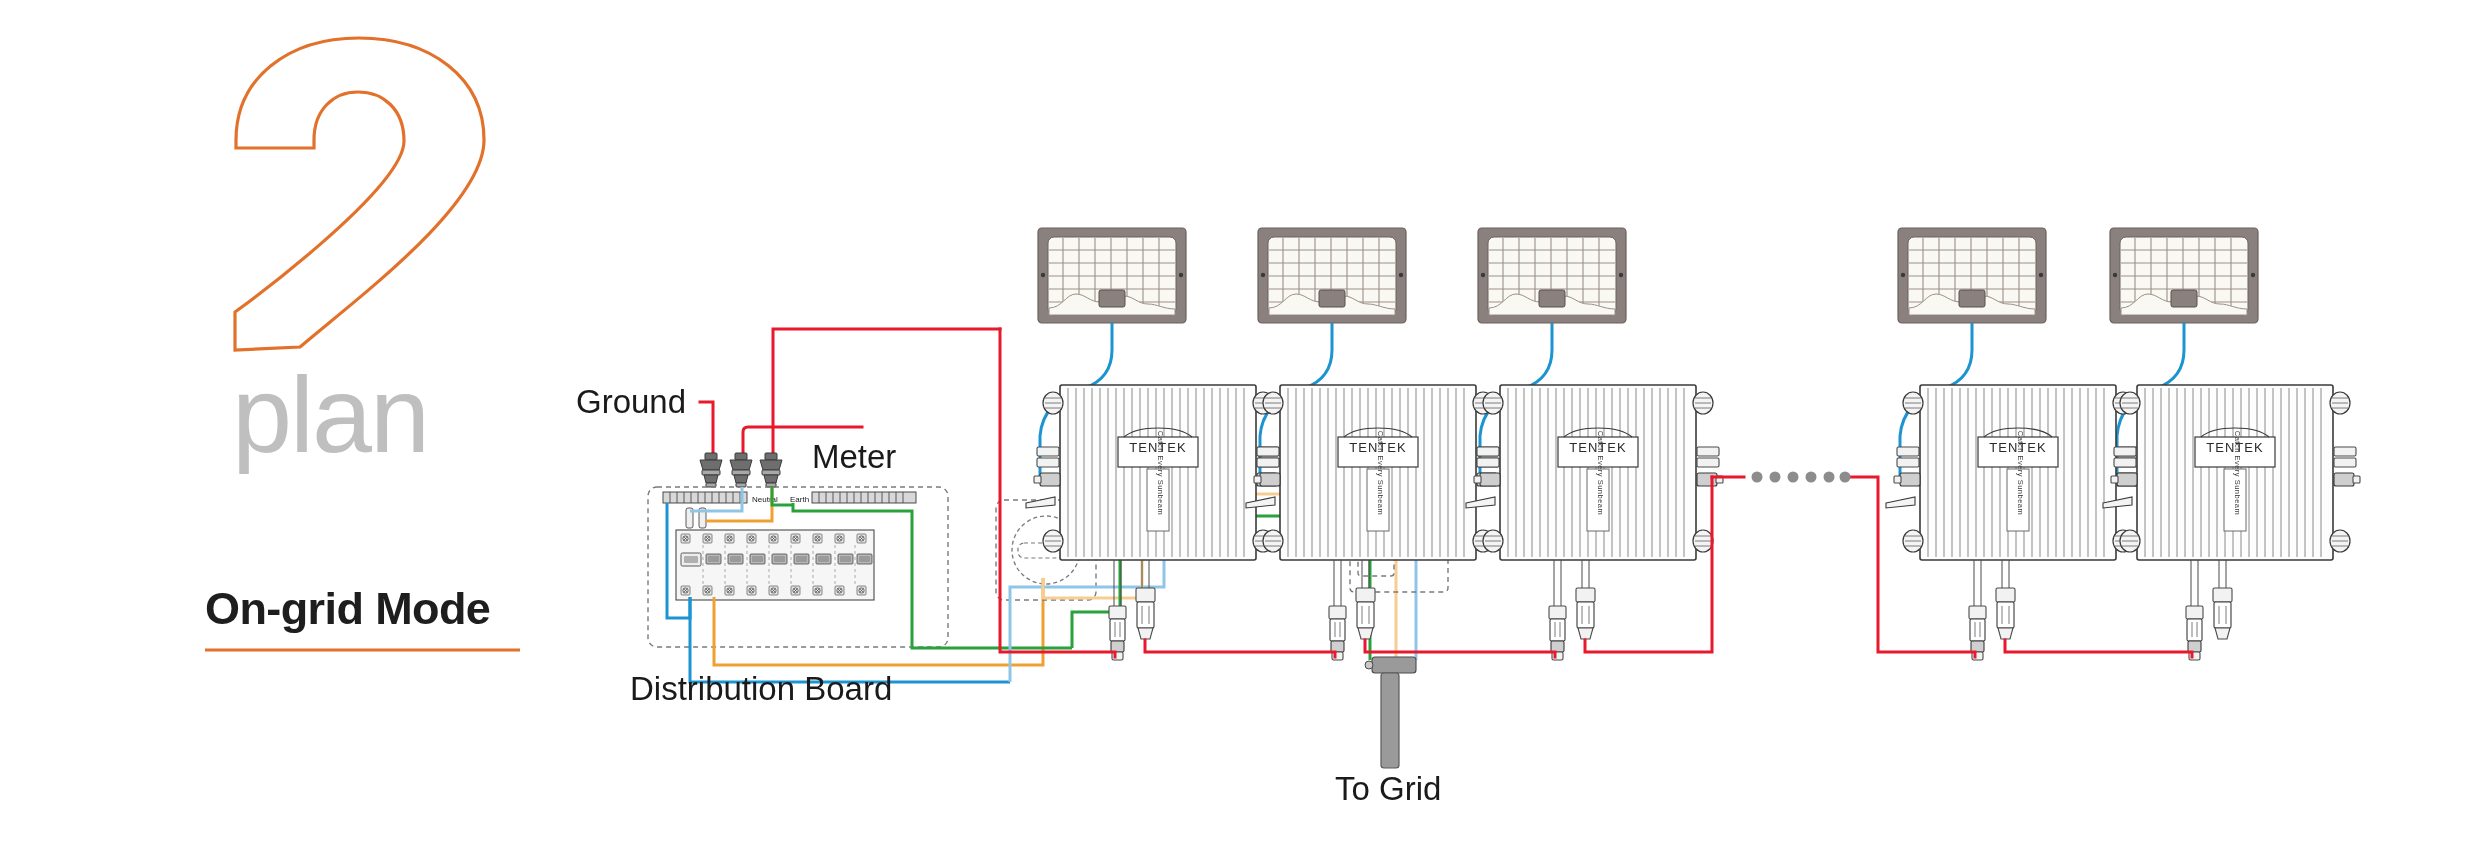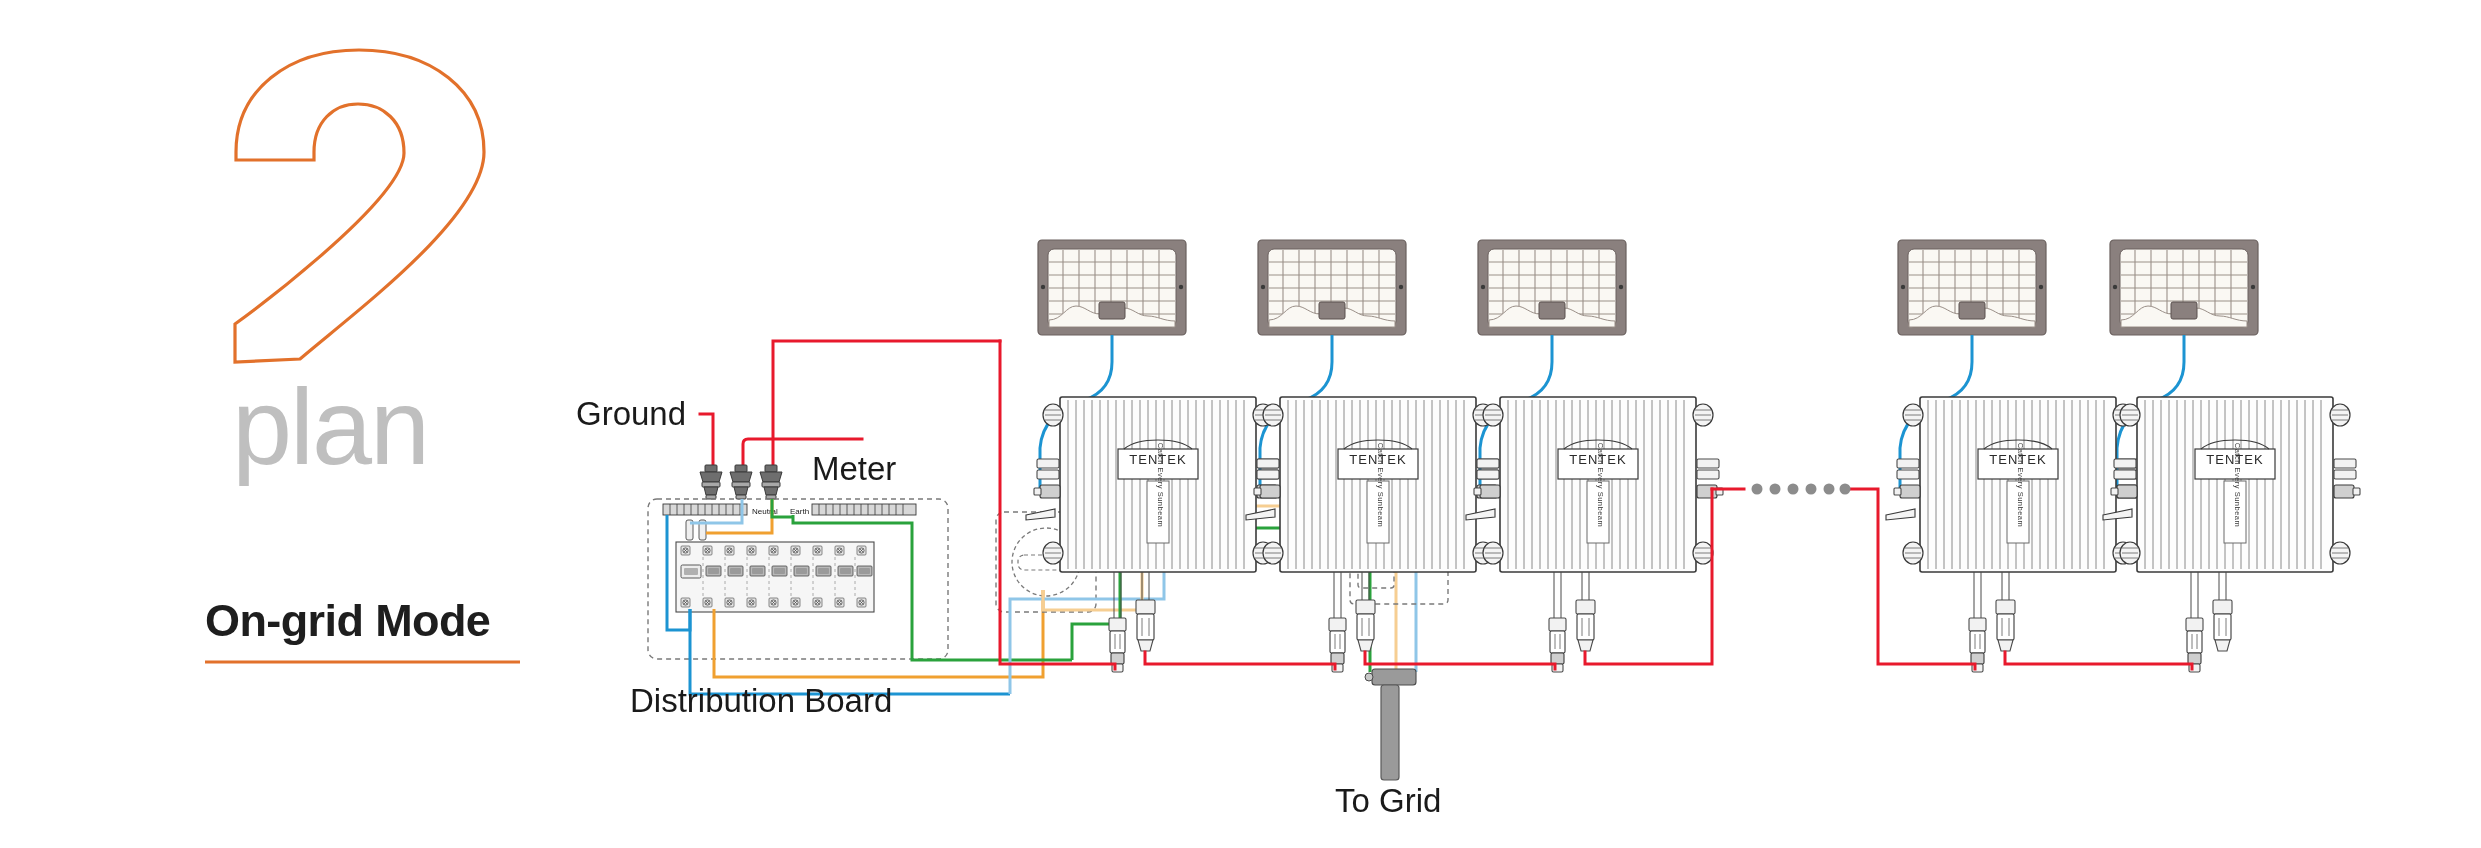--- a/index.html
+++ b/index.html
@@ -2,21 +2,21 @@
 <html><head>
 <meta charset="utf-8">
 <title>On-grid Mode Diagram</title>
 <style>
   html,body{margin:0;padding:0;background:#ffffff;}
   body{
     width:2481px;height:848px;
     font-family:"Liberation Sans","DejaVu Sans",sans-serif;
     overflow:hidden;position:relative;
   }
-  #stage{position:absolute;left:0;top:12px;width:2481px;height:736px;}
+  #stage{position:absolute;left:0;top:0;width:2481px;height:736px;}
   svg#diagram{position:absolute;left:0;top:0;width:2481px;height:848px;display:block;}
 
   .plan-num{fill:none;stroke:#E2712B;stroke-width:3.2;}
   .plan-word{font-family:"Liberation Sans","DejaVu Sans",sans-serif;
     font-size:108px;fill:#BFBFBF;letter-spacing:-2px;}
   .mode-title{font-family:"Liberation Sans","DejaVu Sans",sans-serif;
     font-size:45px;font-weight:bold;fill:#1E1E1E;letter-spacing:-0.6px;}
   .mode-rule{stroke:#E2712B;stroke-width:3;}
 
   .lbl{font-family:"Liberation Sans","DejaVu Sans",sans-serif;

